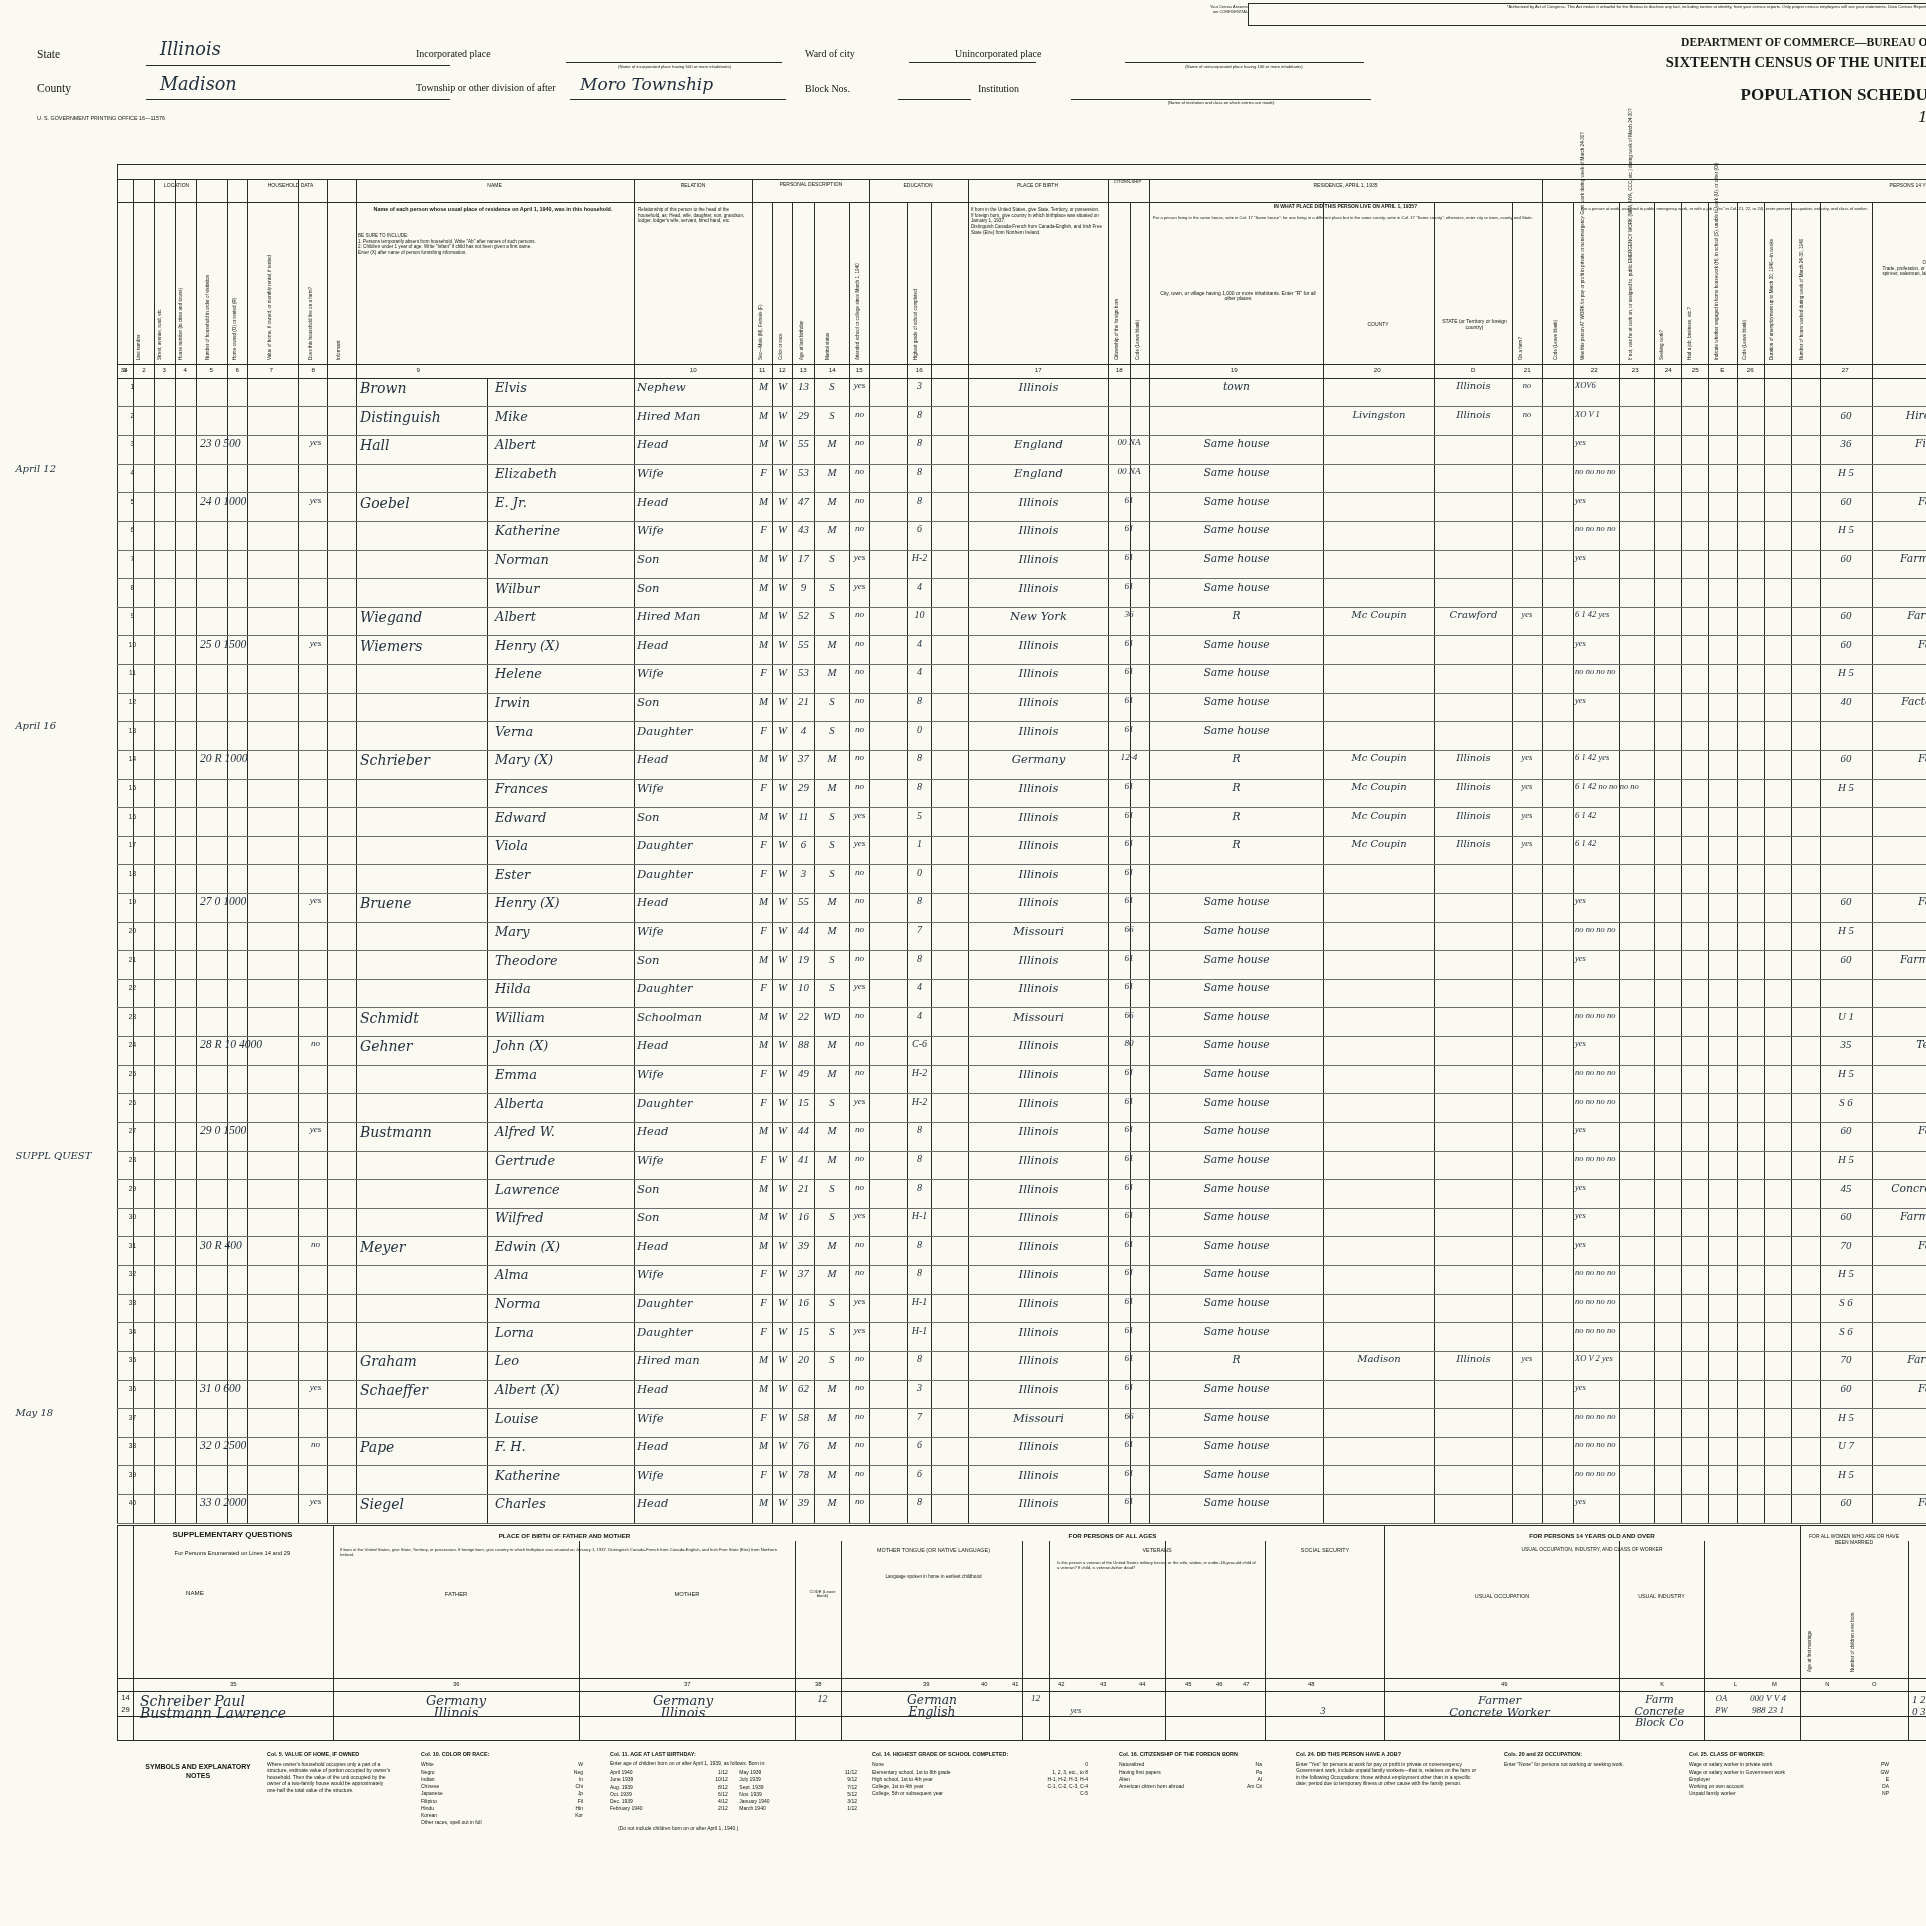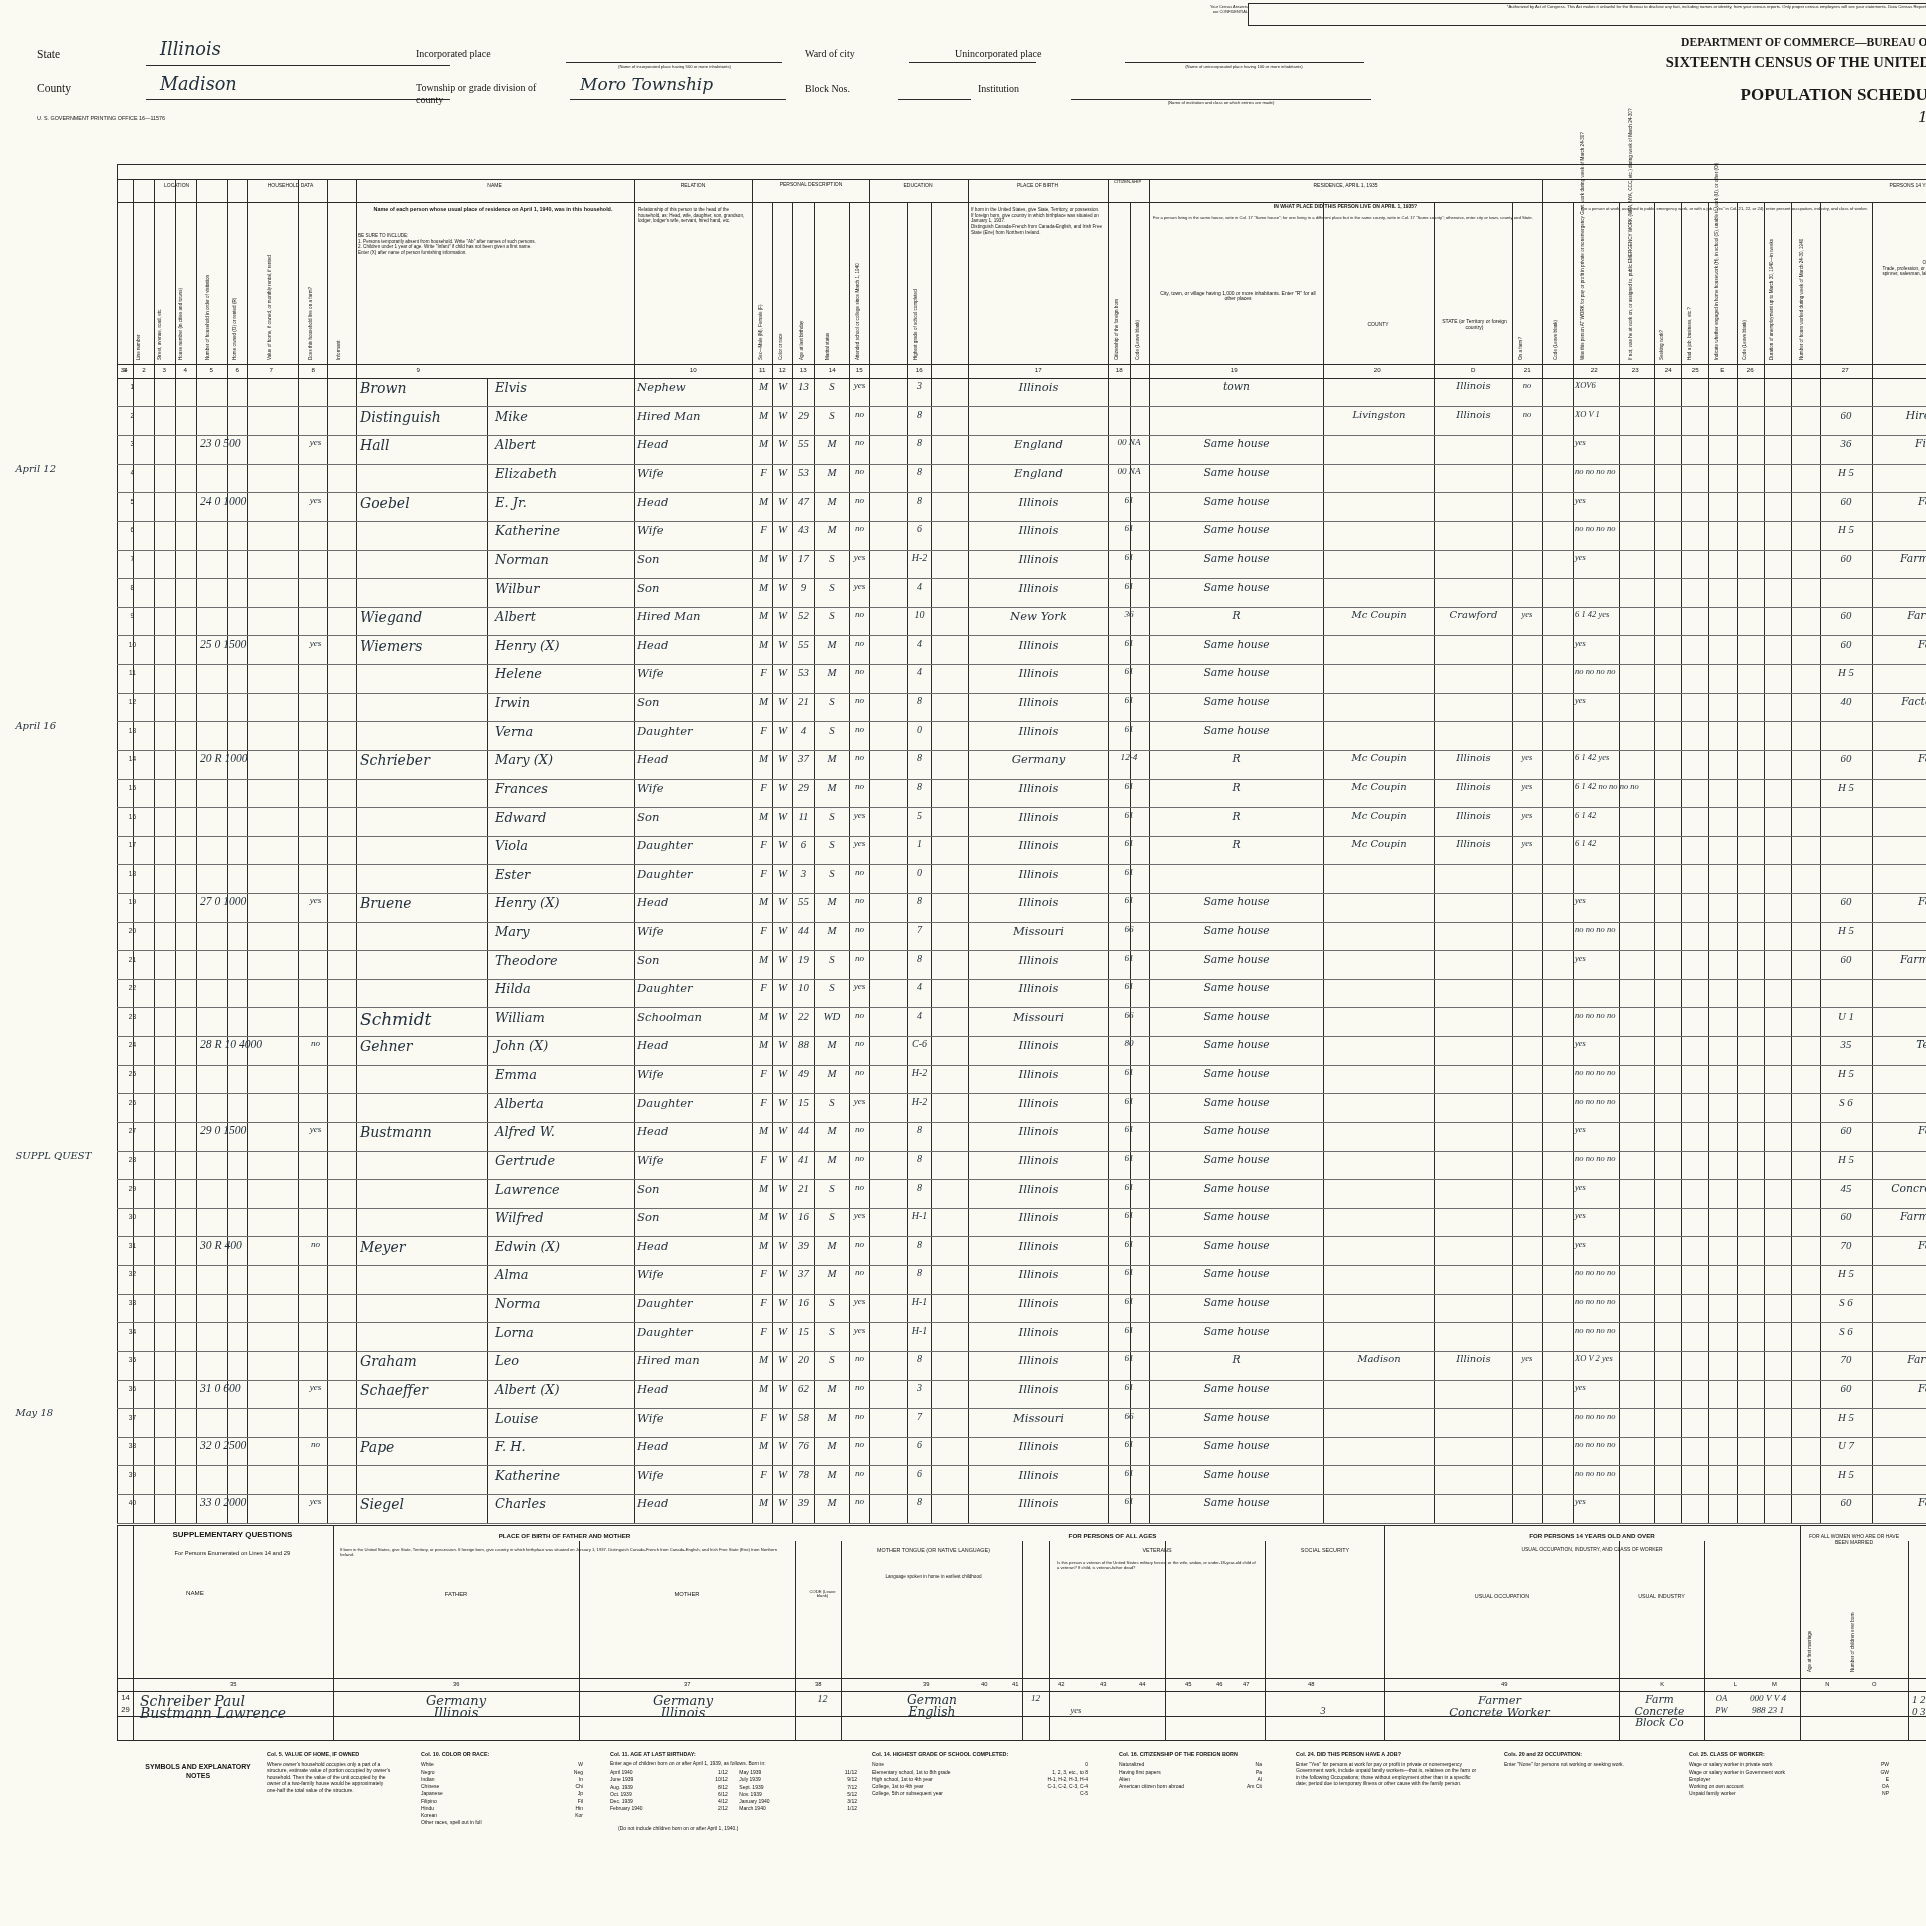--- a/index.html
+++ b/index.html
@@ -79,21 +79,21 @@
       <div class="tx printserif" style="left:37px;top:83px;font-size:11.6px;">County</div>
       <div class="tx hand" style="left:160px;top:75px;font-size:17.7px;">Madison</div>
       <div class="ln hl" style="left:146px;top:99px;width:304px;"></div>
 
       <div class="tx print" style="left:37px;top:116px;font-size:5.4px;">U. S. GOVERNMENT PRINTING OFFICE   16—11576</div>
 
       <div class="tx printserif" style="left:416px;top:49px;font-size:10px;">Incorporated place</div>
       <div class="ln hl" style="left:566px;top:62px;width:216px;"></div>
       <div class="tx print" style="left:551px;top:65px;width:247px;font-size:4.2px;text-align:center;">(Name of incorporated place having 500 or more inhabitants)</div>
 
-      <div class="tx printserif" style="left:416px;top:82px;width:146px;font-size:10px;line-height:1.15;">Township or grade division of county</div>
+      <div class="tx printserif" style="left:416px;top:82px;width:146px;font-size:10px;line-height:1.15;">Township or other division of after</div>
       <div class="tx hand" style="left:580px;top:76px;font-size:17px;">Moro Township</div>
       <div class="ln hl" style="left:570px;top:99px;width:216px;"></div>
 
       <div class="tx printserif" style="left:805px;top:49px;font-size:10px;">Ward of city</div>
       <div class="ln hl" style="left:909px;top:62px;width:127px;"></div>
       <div class="tx printserif" style="left:805px;top:84px;font-size:10px;">Block Nos.</div>
       <div class="ln hl" style="left:898px;top:99px;width:73px;"></div>
 
       <div class="tx printserif" style="left:955px;top:49px;font-size:10px;">Unincorporated place</div>
       <div class="ln hl" style="left:1125px;top:62px;width:239px;"></div>
@@ -650,21 +650,21 @@
             <div class="tx hand2" style="left: 699px; top: 3.1px; width: 32px; text-align: center; font-size: 10.8px;">S</div>
             <div class="tx hand2" style="left: 734px; top: 3.1px; width: 17px; text-align: center; font-size: 9.2px;">yes</div>
             <div class="tx hand2" style="left: 792px; top: 3.1px; width: 21px; text-align: center; font-size: 10px;">4</div>
             <div class="tx hand" style="left: 854px; top: 3.1px; width: 135px; text-align: center; font-size: 11.6px;">Illinois</div>
             <div class="tx hand2" style="left: 993px; top: 3.1px; width: 38px; text-align: center; font-size: 9.2px;">61</div>
             <div class="tx hand" style="left: 1035px; top: 3.1px; width: 169px; text-align: center; font-size: 10.8px;">Same house</div>
           </div>
           <div class="rowline" style="top: 872px; width: 2369px;"></div>
           <div style="position: absolute; left: 0px; top: 844px; width: 2369px; height: 29px;">
             <div class="tx cellnum" style="left: 7.7px; top: 6.2px; width: 15.4px; text-align: center;">23</div>
-            <div class="tx hand" style="left: 243px; top: 3.1px; width: 127px; text-align: left; font-size: 17px;">Schmidt</div>
+            <div class="tx hand" style="left: 243px; top: 3.1px; width: 127px; text-align: left; font-size: 14px;">Schmidt</div>
             <div class="tx hand" style="left: 378px; top: 3.1px; width: 139px; text-align: left; font-size: 13px;">William</div>
             <div class="tx hand" style="left: 520px; top: 3.1px; width: 112px; text-align: left; font-size: 11.6px;">Schoolman</div>
             <div class="tx hand2" style="left: 638px; top: 3.1px; width: 17px; text-align: center; font-size: 10.8px;">M</div>
             <div class="tx hand2" style="left: 657px; top: 3.1px; width: 17px; text-align: center; font-size: 10.8px;">W</div>
             <div class="tx hand2" style="left: 677px; top: 3.1px; width: 19px; text-align: center; font-size: 10.8px;">22</div>
             <div class="tx hand2" style="left: 699px; top: 3.1px; width: 32px; text-align: center; font-size: 10.8px;">WD</div>
             <div class="tx hand2" style="left: 734px; top: 3.1px; width: 17px; text-align: center; font-size: 9.2px;">no</div>
             <div class="tx hand2" style="left: 792px; top: 3.1px; width: 21px; text-align: center; font-size: 10px;">4</div>
             <div class="tx hand" style="left: 854px; top: 3.1px; width: 135px; text-align: center; font-size: 11.6px;">Missouri</div>
             <div class="tx hand2" style="left: 993px; top: 3.1px; width: 38px; text-align: center; font-size: 9.2px;">66</div>

